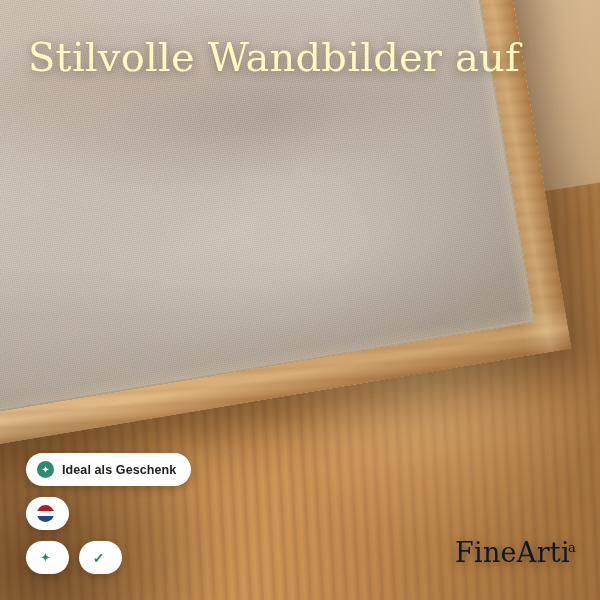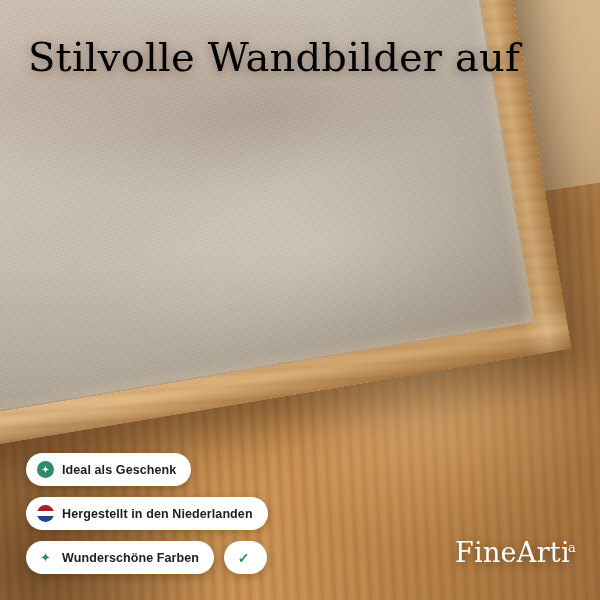--- a/index.html
+++ b/index.html
@@ -163,21 +163,21 @@
     background: rgba(255,236,190,0.55);
     filter: blur(3px);
   }
 
   
   .headline {
     position: absolute;
     left: 28px;
     top: 34px;
     width: 545px;
-    color: #000000;
+    color: #fef9c3;
     font-family: "DejaVu Serif", "Liberation Serif", serif;
     font-size: 40px;
     line-height: 1.18;
     font-weight: 400;
     letter-spacing: 0.2px;
     text-shadow: 0 2px 10px rgba(60,38,18,0.45);
   }
   .headline .line { display: block; white-space: nowrap; }
 
   
@@ -243,21 +243,21 @@
   .flag-nl i { position: absolute; left: 0; width: 100%; height: 33.34%; display: block; }
   .flag-nl .r { top: 0; background: #ae1c28; }
   .flag-nl .w { top: 33.33%; background: #ffffff; }
   .flag-nl .b { top: 66.66%; background: #21468b; }
 
   
   .brand {
     position: absolute;
     right: 24px;
     bottom: 32px;
-    color: #ffffff;
+    color: #0f172a;
     font-family: "DejaVu Serif", "Liberation Serif", serif;
     font-size: 27px;
     letter-spacing: 0.3px;
     text-shadow: 0 2px 8px rgba(50,30,12,0.5);
   }
   .brand .sup {
     font-size: 13px;
     vertical-align: super;
     margin-left: -2px;
   }
@@ -308,28 +308,26 @@
 
     <div class="pill-row">
       <div class="pill">
         <span class="pill-icon">
           <span class="flag-nl">
               <i class="r"></i>
               <i class="w"></i>
               <i class="b"></i>
             </span>
         </span>
-        <span class="pill-label">Hergestellt in den Niederlanden</span>
       </div>
     </div>
 
     <div class="pill-row">
       <div class="pill">
         <span class="pill-icon ic-sparkle">✦</span>
-        <span class="pill-label">Wunderschöne Farben</span>
       </div>
       <div class="pill">
         <span class="pill-icon ic-check">✓</span>
       </div>
     </div>
 
   </div>
 
   <div class="brand">
     <span>FineArti</span><span class="sup">a</span>

